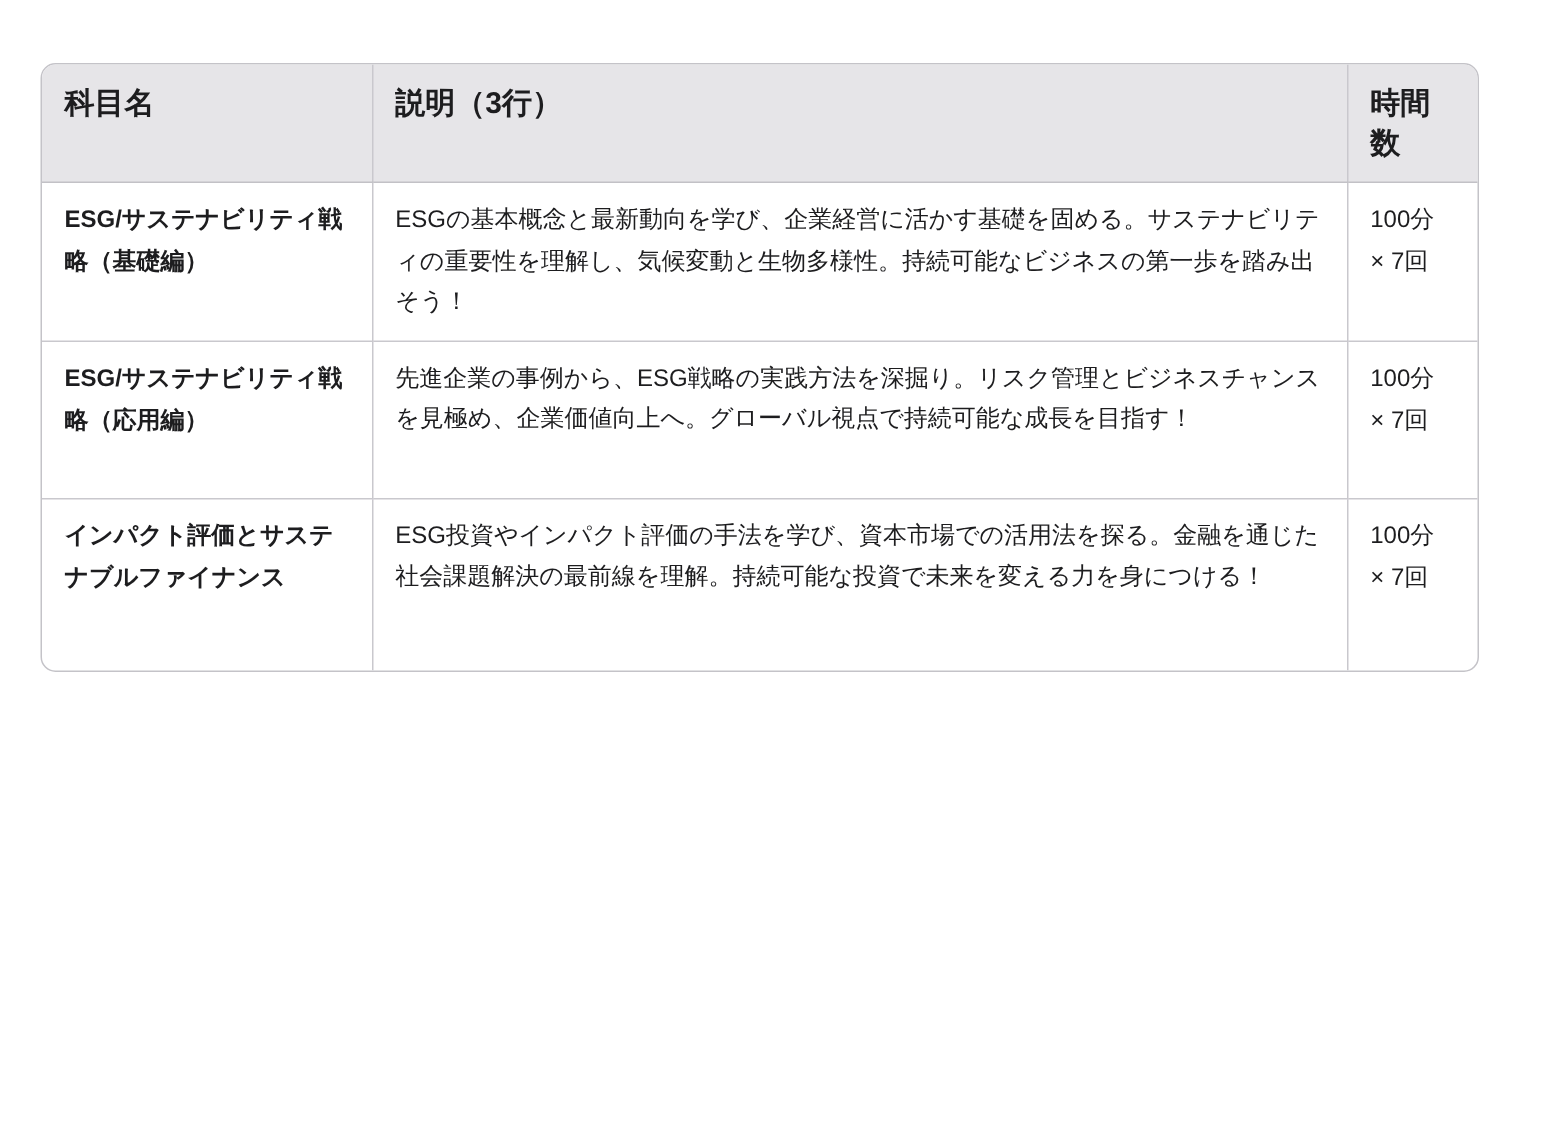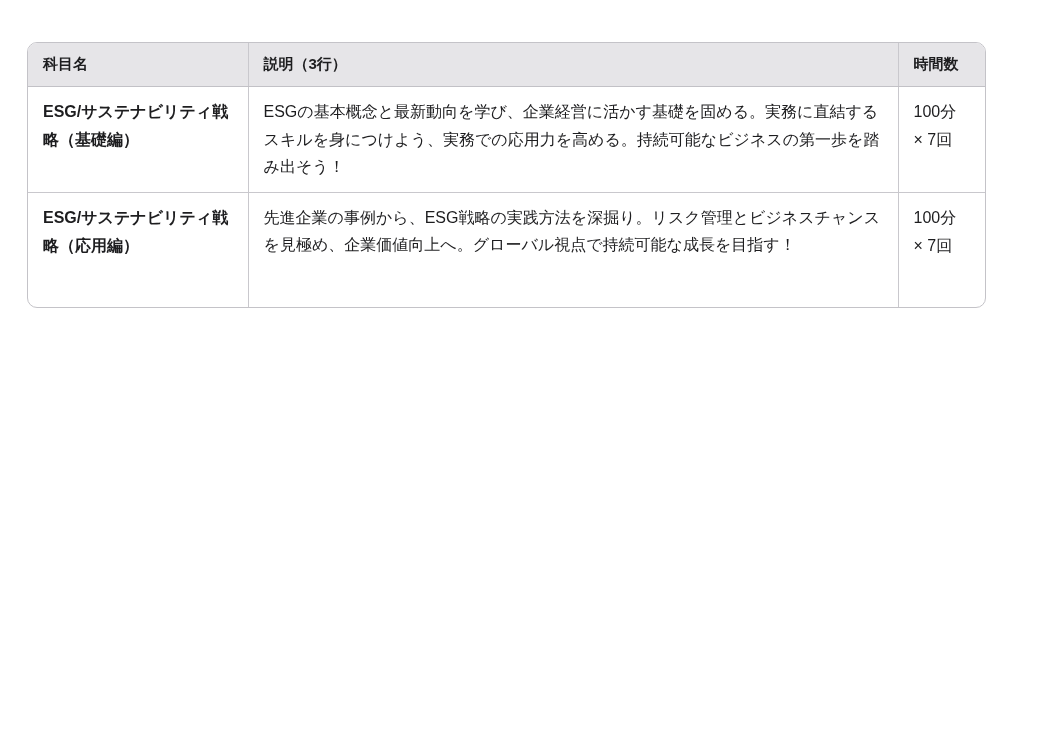--- a/index.html
+++ b/index.html
@@ -50,21 +50,21 @@
   }
   
   table.course-table tr :first-child { border-left: none; }
   table.course-table tr :last-child  { border-right: none; }
   table.course-table thead th        { border-top: none; }
   table.course-table tbody tr:last-child td { border-bottom: none; }
 
   table.course-table thead th {
     background: #e6e5e8;
     font-weight: bold;
-    font-size: 15px;
+    font-size: 20px;
     padding: 12px 15px;
     border-bottom: 1px solid #c2c1c6;
   }
   td.cell-subject {
     font-weight: bold;
     line-height: 1.75;
   }
   td.cell-desc {
     line-height: 1.72;
   }
@@ -89,30 +89,38 @@
       <thead>
         <tr>
           <th>科目名</th>
           <th>説明（3行）</th>
           <th>時間数</th>
         </tr>
       </thead>
       <tbody>
         <tr>
           <td class="cell-subject">ESG/サステナビリティ戦略（基礎編）</td>
-          <td class="cell-desc">ESGの基本概念と最新動向を学び、企業経営に活かす基礎を固める。実務に直結するスキルを身につけよう、実務での応用力を高める。持続可能なビジネスの第一歩を踏み出そう！</td>
+          <td class="cell-desc">ESGの基本概念と最新動向を学び、企業経営に活かす基礎を固める。サステナビリティの重要性を理解し、気候変動と生物多様性。持続可能なビジネスの第一歩を踏み出そう！</td>
           <td class="cell-hours">
             <div>100分</div>
             <div>× 7回</div>
           </td>
         </tr>
         <tr>
           <td class="cell-subject">ESG/サステナビリティ戦略（応用編）</td>
           <td class="cell-desc">先進企業の事例から、ESG戦略の実践方法を深掘り。リスク管理とビジネスチャンスを見極め、企業価値向上へ。グローバル視点で持続可能な成長を目指す！</td>
           <td class="cell-hours">
             <div>100分</div>
             <div>× 7回</div>
           </td>
         </tr>
+        <tr>
+          <td class="cell-subject">インパクト評価とサステナブルファイナンス</td>
+          <td class="cell-desc">ESG投資やインパクト評価の手法を学び、資本市場での活用法を探る。金融を通じた社会課題解決の最前線を理解。持続可能な投資で未来を変える力を身につける！</td>
+          <td class="cell-hours">
+            <div>100分</div>
+            <div>× 7回</div>
+          </td>
+        </tr>
       </tbody>
     </table>
   </div>
 </div>
 
 </body></html>

